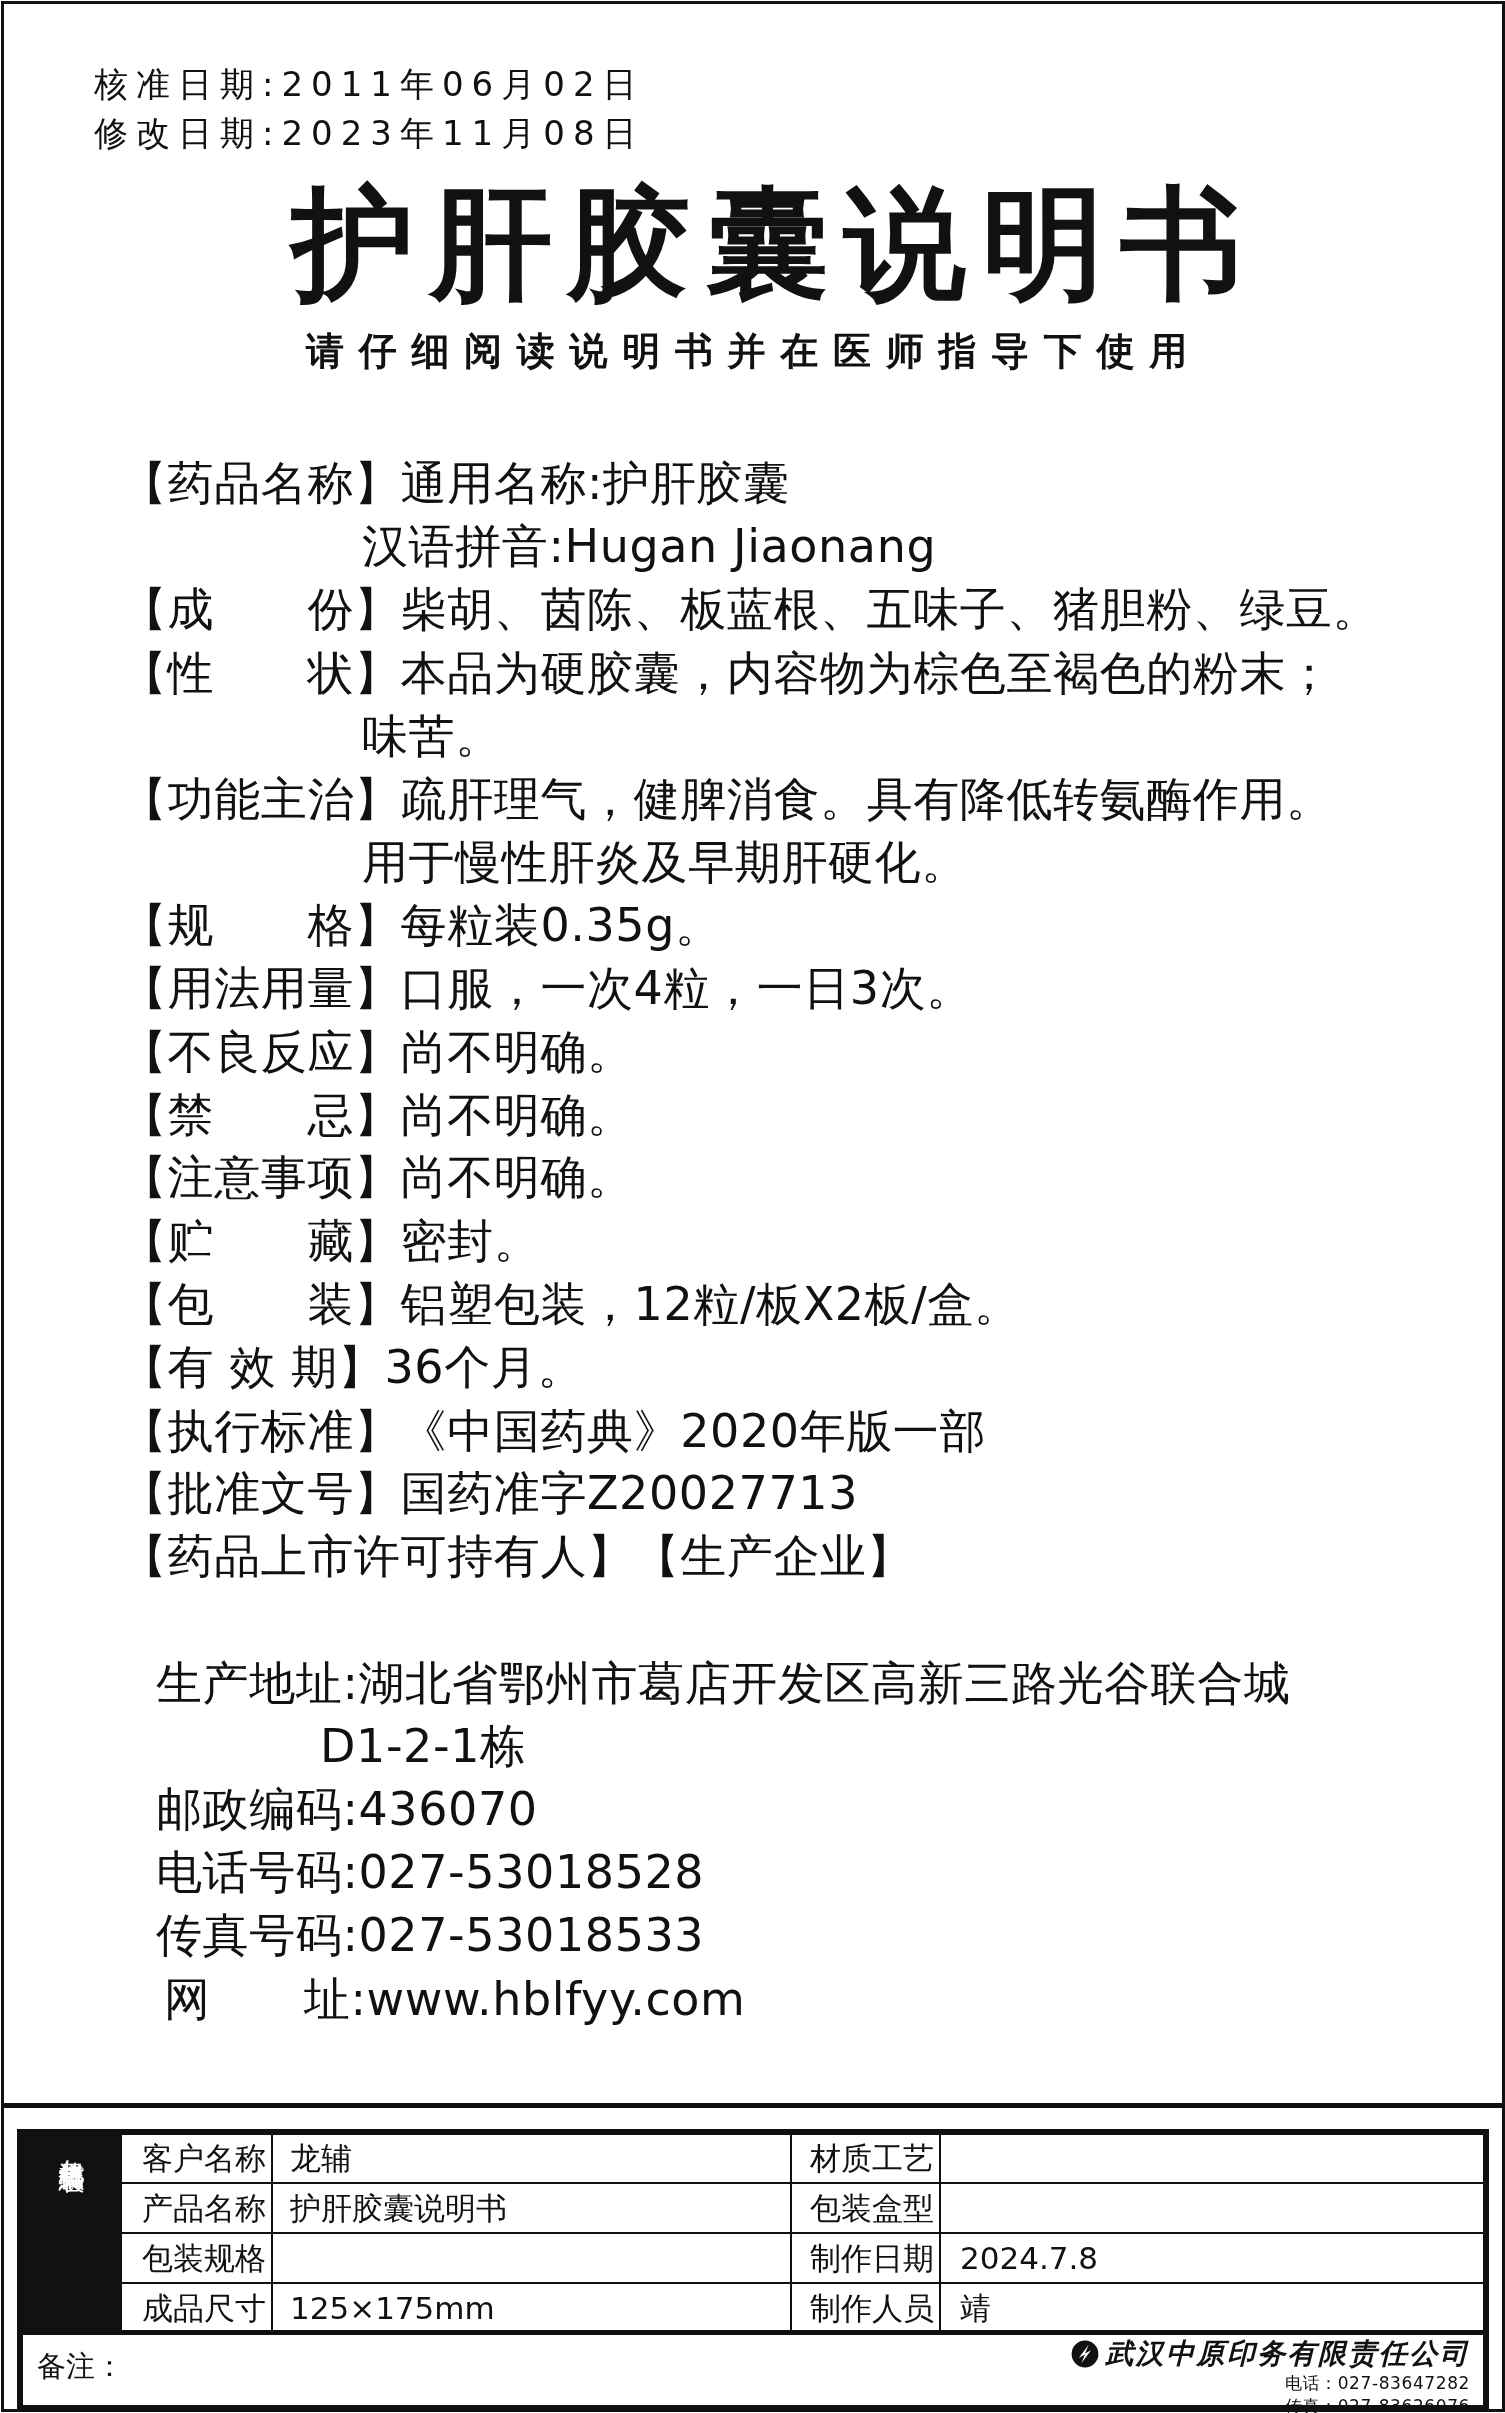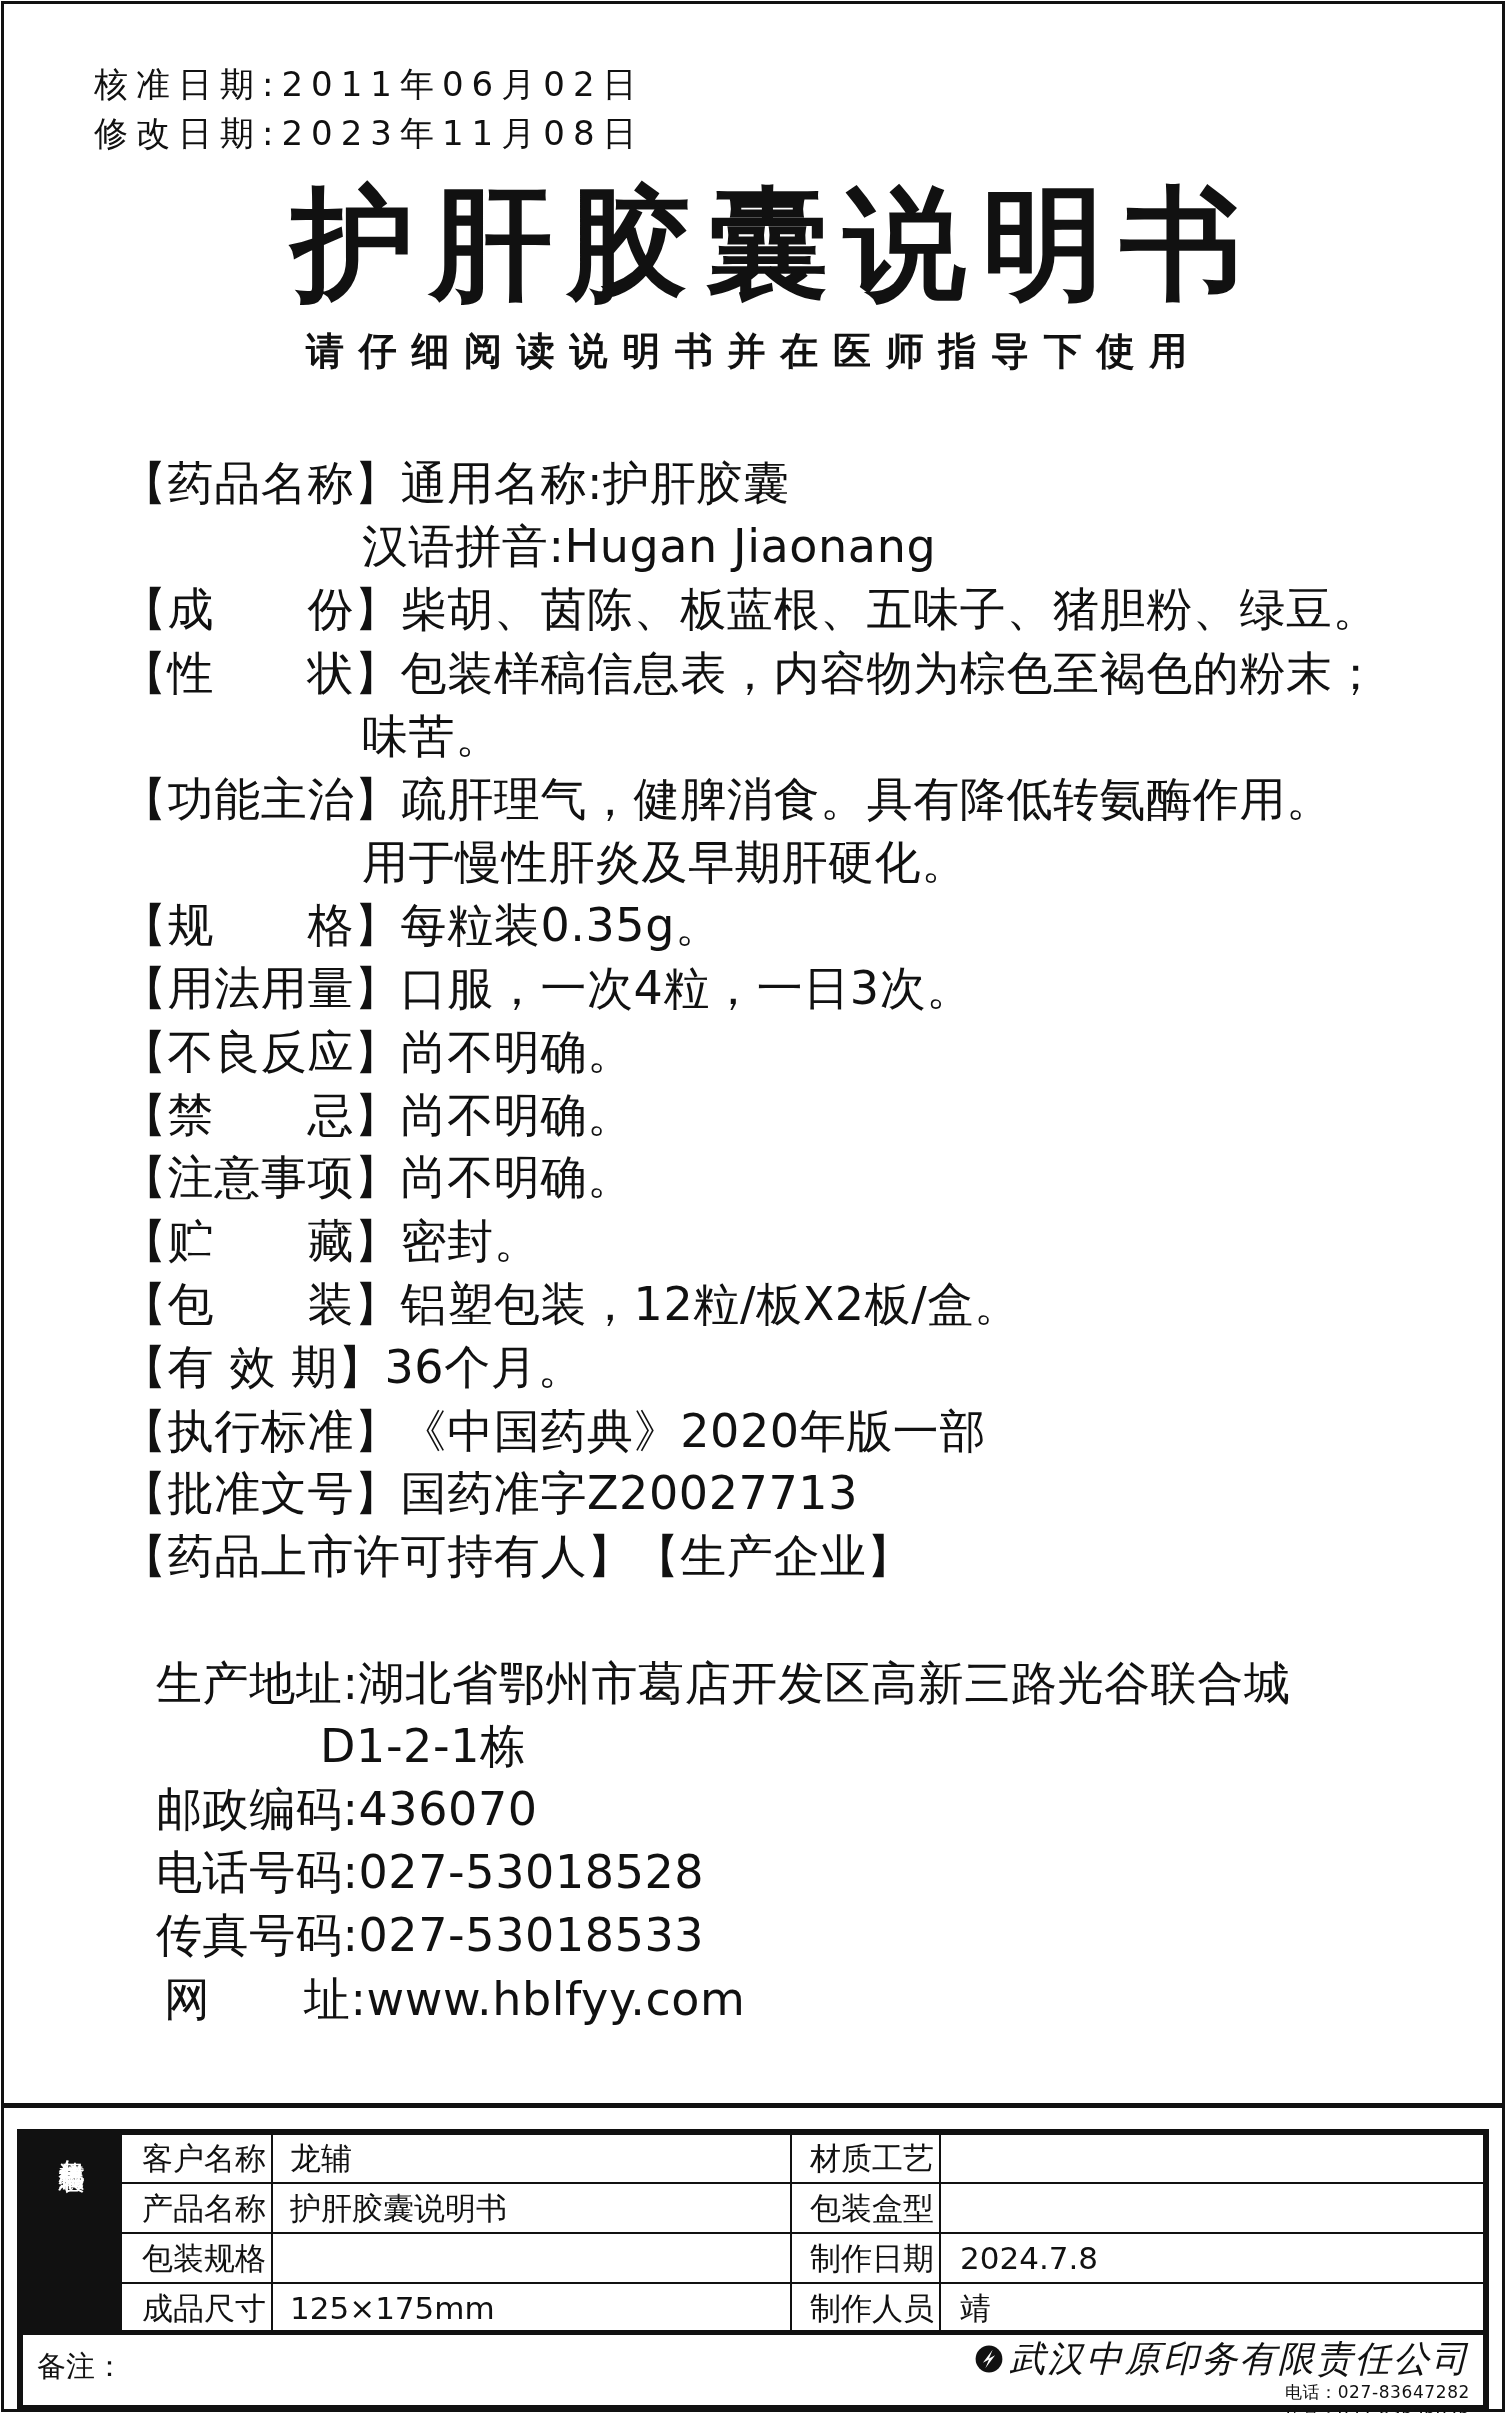--- a/index.html
+++ b/index.html
@@ -39,22 +39,22 @@
   .remark{position:absolute;font-size:29px;line-height:1;color:#111111;}
   .printer{
     position:absolute;right:36px;top:2338px;width:550px;
     text-align:right;color:#111111;
   }
   .printer-name-row{
     display:flex;justify-content:flex-end;align-items:center;gap:6.1px;
   }
   .printer-name{
     font-family:"DejaVu Serif","Liberation Serif",serif;
-    font-style:italic;font-weight:normal;
-    font-size:36px;letter-spacing:2.4px;line-height:1.15;white-space:pre;
+    font-style:italic;font-weight:bold;
+    font-size:28px;letter-spacing:2.4px;line-height:1.15;white-space:pre;
   }
   .printer-contact{
     font-size:17px;line-height:1.15;letter-spacing:0.6px;white-space:pre;margin-top:3.7px;
   }
   .logo-wrap{width:28px;height:28px;flex:0 0 auto;}
 </style>
 </head>
 <body>
 
 <div class="page">
@@ -63,21 +63,21 @@
 
   <div class="txt date-line" style="left:94px;top:67px;">核准日期:2011年06月02日</div>
   <div class="txt date-line" style="left:94px;top:116px;">修改日期:2023年11月08日</div>
 
   <div class="txt doc-title" style="left:292px;top:183px;">护肝胶囊说明书</div>
   <div class="txt doc-subtitle" style="left:306px;top:332px;">请仔细阅读说明书并在医师指导下使用</div>
 
   <div class="txt body-line" style="left:121px;top:460px;">【药品名称】通用名称:护肝胶囊</div>
   <div class="txt body-line" style="left:362px;top:523px;">汉语拼音:Hugan Jiaonang</div>
   <div class="txt body-line" style="left:121px;top:586px;">【成　　份】柴胡、茵陈、板蓝根、五味子、猪胆粉、绿豆。</div>
-  <div class="txt body-line" style="left:121px;top:650px;">【性　　状】包装样稿信息表，内容物为棕色至褐色的粉末；</div>
+  <div class="txt body-line" style="left:121px;top:650px;">【性　　状】本品为硬胶囊，内容物为棕色至褐色的粉末；</div>
   <div class="txt body-line" style="left:362px;top:713px;">味苦。</div>
   <div class="txt body-line" style="left:362px;top:839px;">用于慢性肝炎及早期肝硬化。</div>
   <div class="txt body-line" style="left:121px;top:776px;">【功能主治】疏肝理气，健脾消食。具有降低转氨酶作用。</div>
   <div class="txt body-line" style="left:121px;top:902px;">【规　　格】每粒装0.35g。</div>
   <div class="txt body-line" style="left:121px;top:965px;">【用法用量】口服，一次4粒，一日3次。</div>
   <div class="txt body-line" style="left:121px;top:1029px;">【不良反应】尚不明确。</div>
   <div class="txt body-line" style="left:121px;top:1092px;">【禁　　忌】尚不明确。</div>
   <div class="txt body-line" style="left:121px;top:1154px;">【注意事项】尚不明确。</div>
   <div class="txt body-line" style="left:121px;top:1218px;">【贮　　藏】密封。</div>
   <div class="txt body-line" style="left:121px;top:1281px;">【包　　装】铝塑包装，12粒/板X2板/盒。</div>

